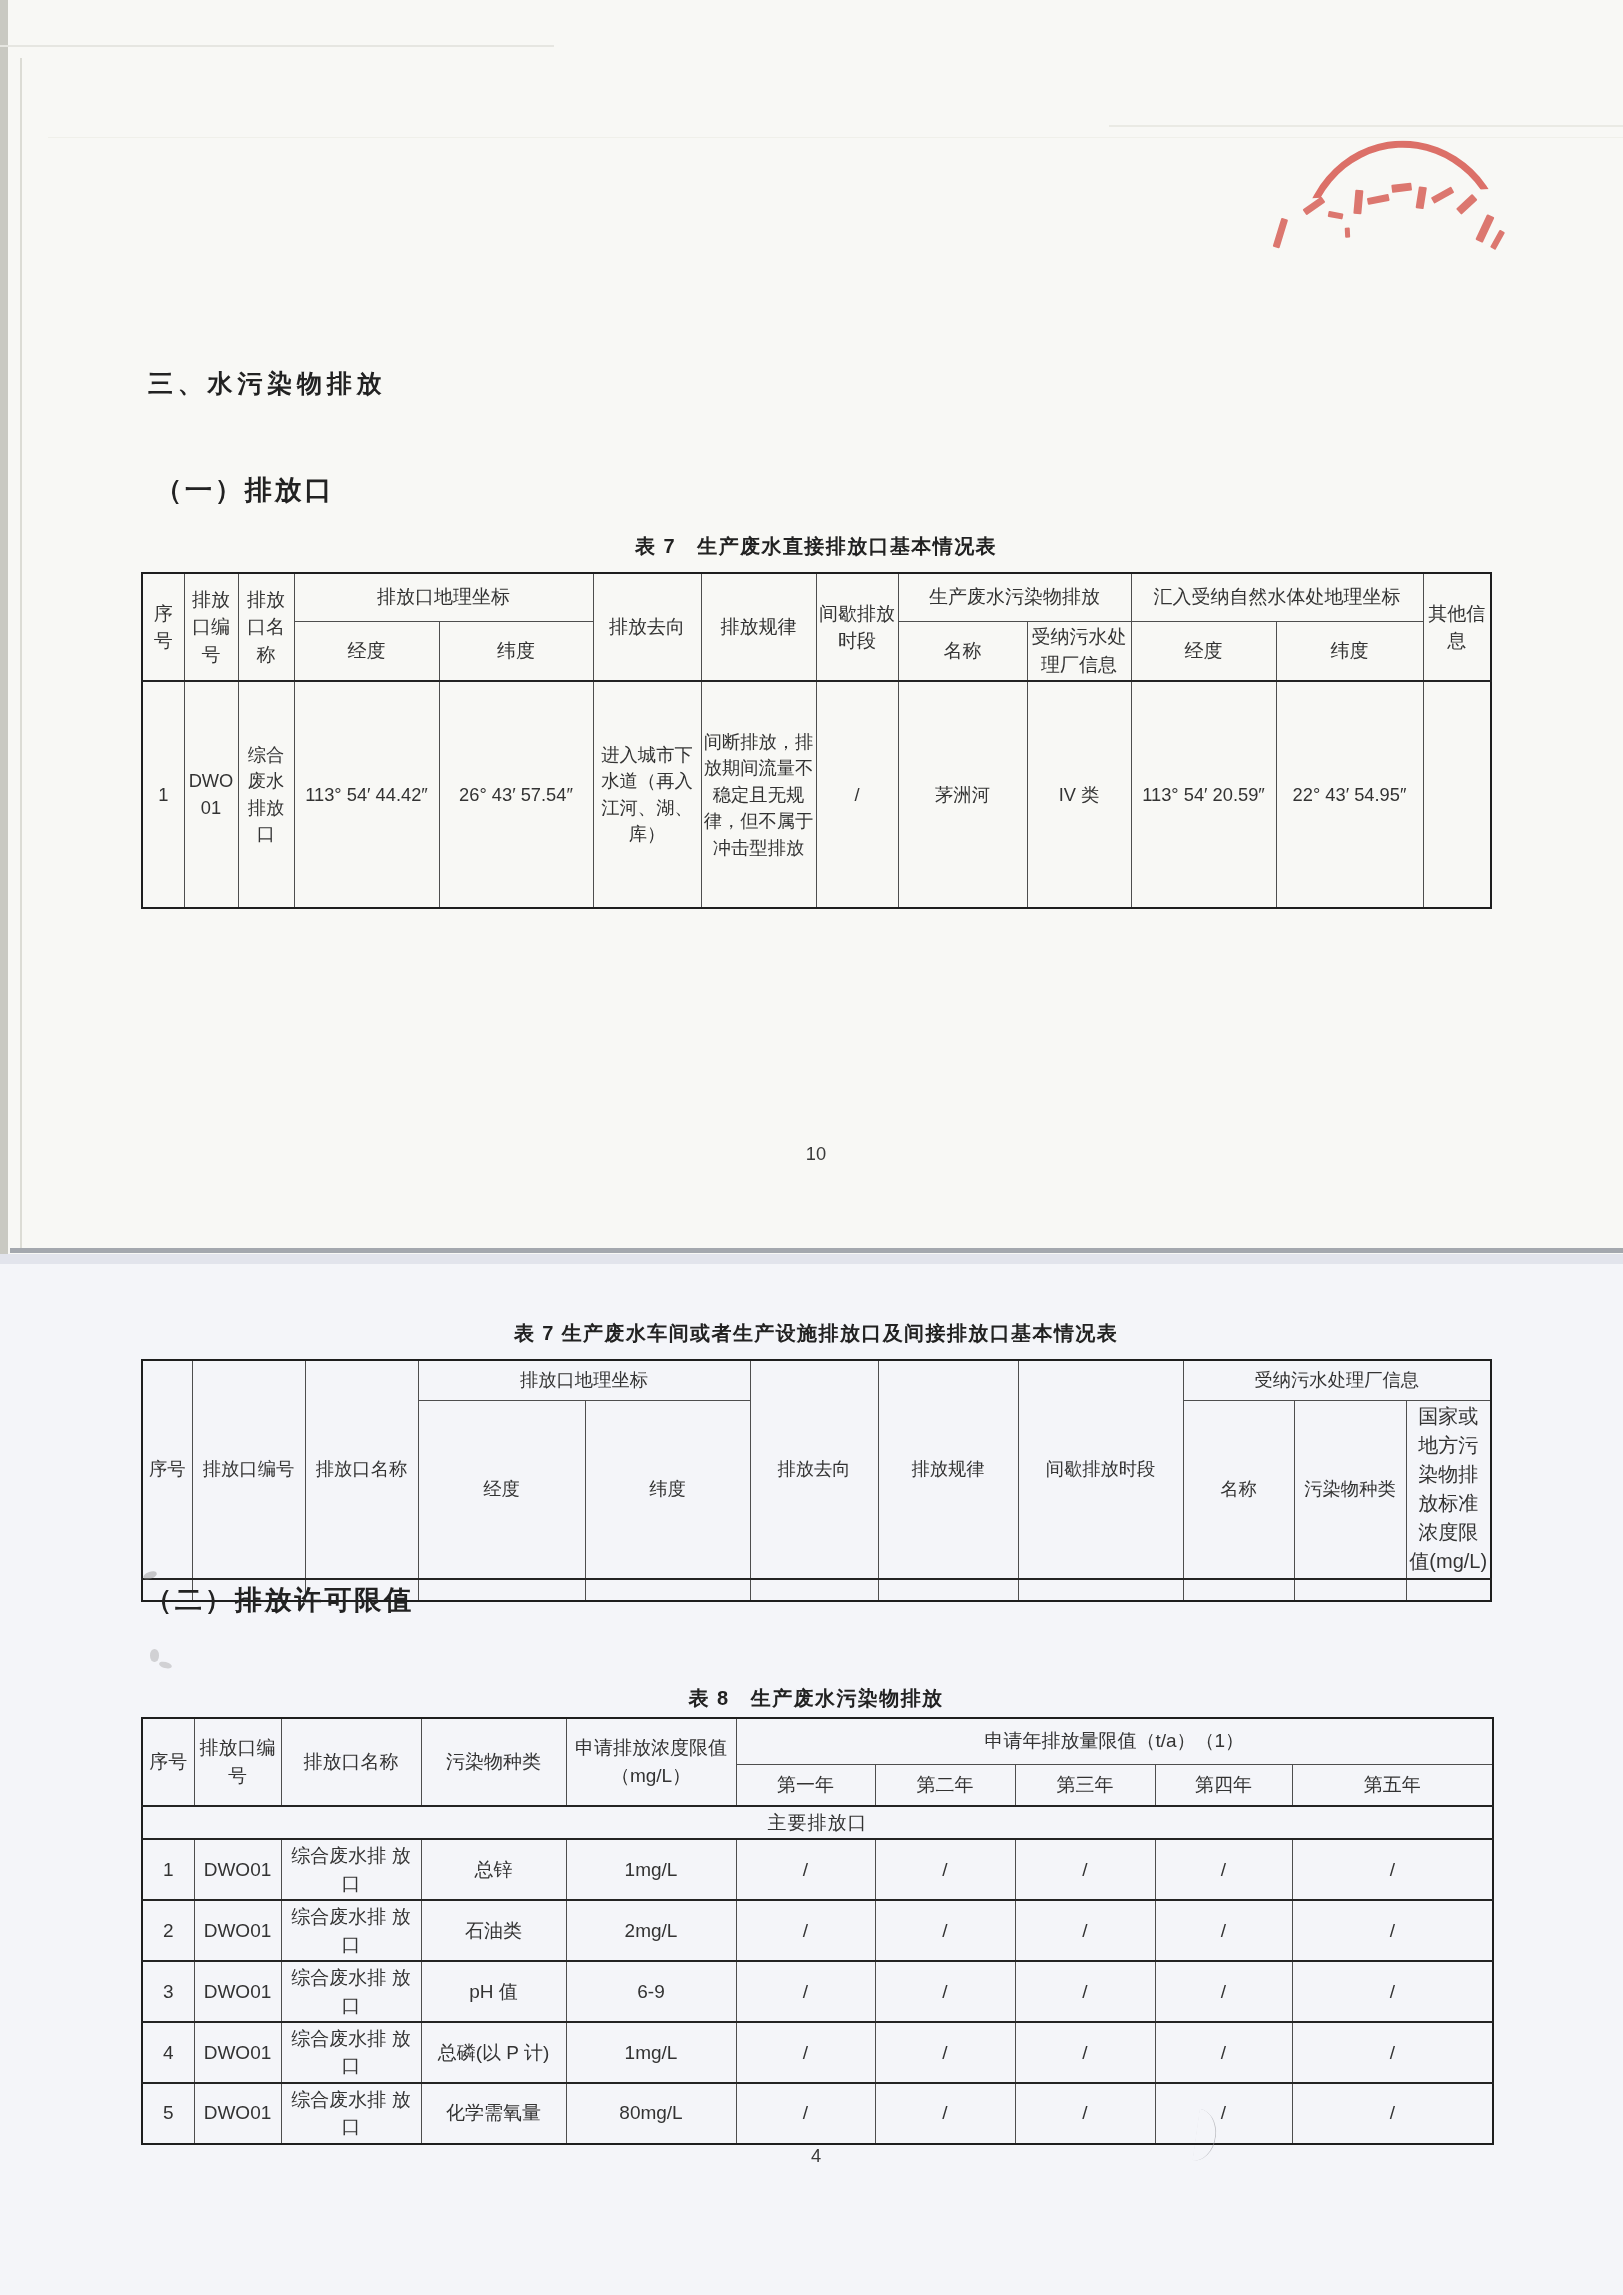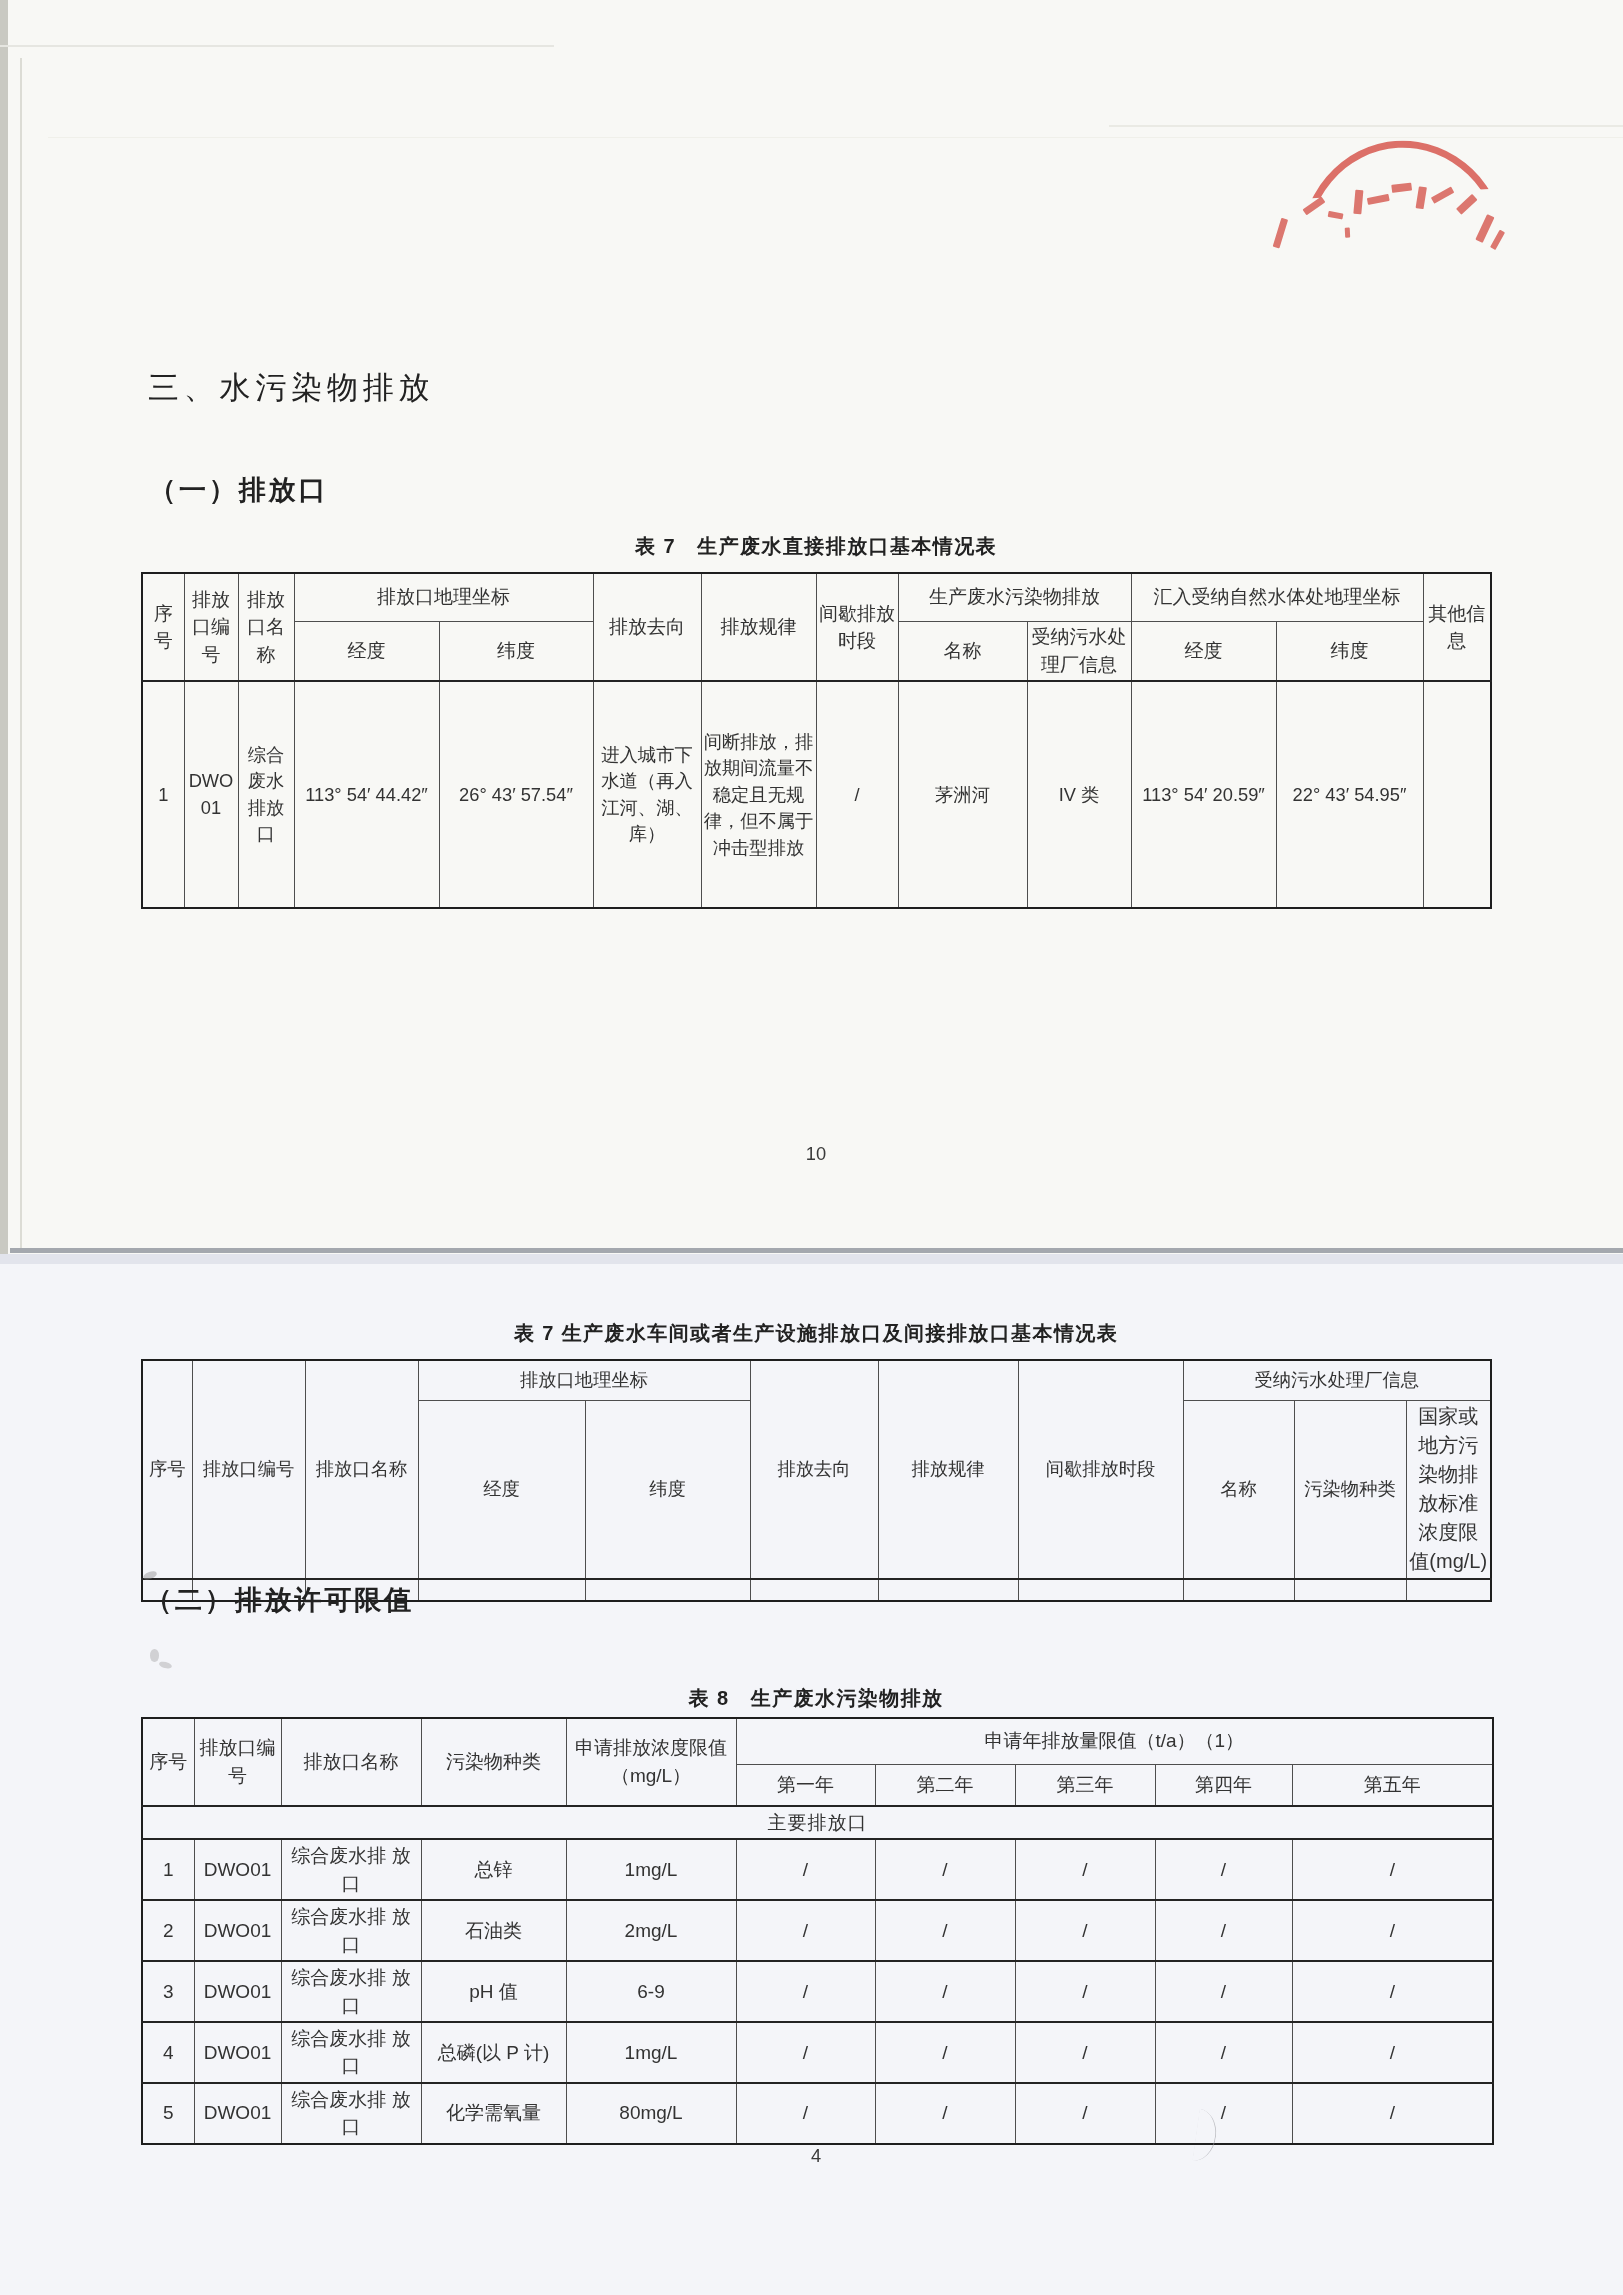--- a/index.html
+++ b/index.html
@@ -6,21 +6,21 @@
   body{
     width:1624px;height:2295px;position:relative;overflow:hidden;
     background:#f8f8f5;
     font-family:"Liberation Sans","DejaVu Sans",sans-serif;
     color:#2f2f2f;
   }
   .abs{position:absolute}
   
   .artifact{position:absolute;pointer-events:none}
   
-  .h1{font-size:31px;font-weight:400;letter-spacing:4.8px;color:#222}
+  .h1{font-size:25px;font-weight:700;letter-spacing:4.8px;color:#222}
   .h2{font-size:27px;font-weight:700;letter-spacing:2.9px;color:#222}
   .cap{font-size:20px;font-weight:700;text-align:center;color:#222;letter-spacing:1.4px}
   .pageno{font-size:18.3px;color:#3a3a3a;text-align:center}
   
   table.doc{border-collapse:collapse;table-layout:fixed;position:absolute;background:transparent;border:2.9px solid #1e1e1e}
   .doc th,.doc td{
     border:1.2px solid #4e4e4e;
     font-weight:400;text-align:center;vertical-align:middle;
     padding:1.9px;line-height:1.45;color:#333;word-break:break-word;
   }
@@ -63,21 +63,21 @@
   <div class="mk" style="left:96px;top:59px;width:22px;height:7.2px;transform:rotate(-8deg)"></div>
   <div class="mk" style="left:121px;top:48px;width:20px;height:7.7px;transform:rotate(-4deg)"></div>
   <div class="mk" style="left:146px;top:52px;width:7.7px;height:22px;transform:rotate(12deg)"></div>
   <div class="mk" style="left:160px;top:58px;width:23px;height:7.2px;transform:rotate(-26deg)"></div>
   <div class="mk" style="left:184px;top:68px;width:22px;height:7.7px;transform:rotate(-40deg)"></div>
   <div class="mk" style="left:208px;top:83px;width:7.7px;height:28px;transform:rotate(28deg)"></div>
   <div class="mk" style="left:221px;top:99px;width:5.8px;height:20px;transform:rotate(32deg)"></div>
 </div>
 
 <div class="abs h1" style="left:148px;top:367px">三、水污染物排放</div>
-<div class="abs h2" style="left:149px;top:472px">（一）排放口</div>
+<div class="abs h2" style="left:155px;top:472px">（一）排放口</div>
 <div class="abs cap" style="left:141px;top:533px;width:1350px">表 7　生产废水直接排放口基本情况表</div>
 
 <table id="t6" class="doc" style="left:141px;top:572px;width:1350px">
   <colgroup>
     <col style="width:42px">
       <col style="width:54px">
       <col style="width:56px">
       <col style="width:145px">
       <col style="width:154px">
     <col style="width:108px">

